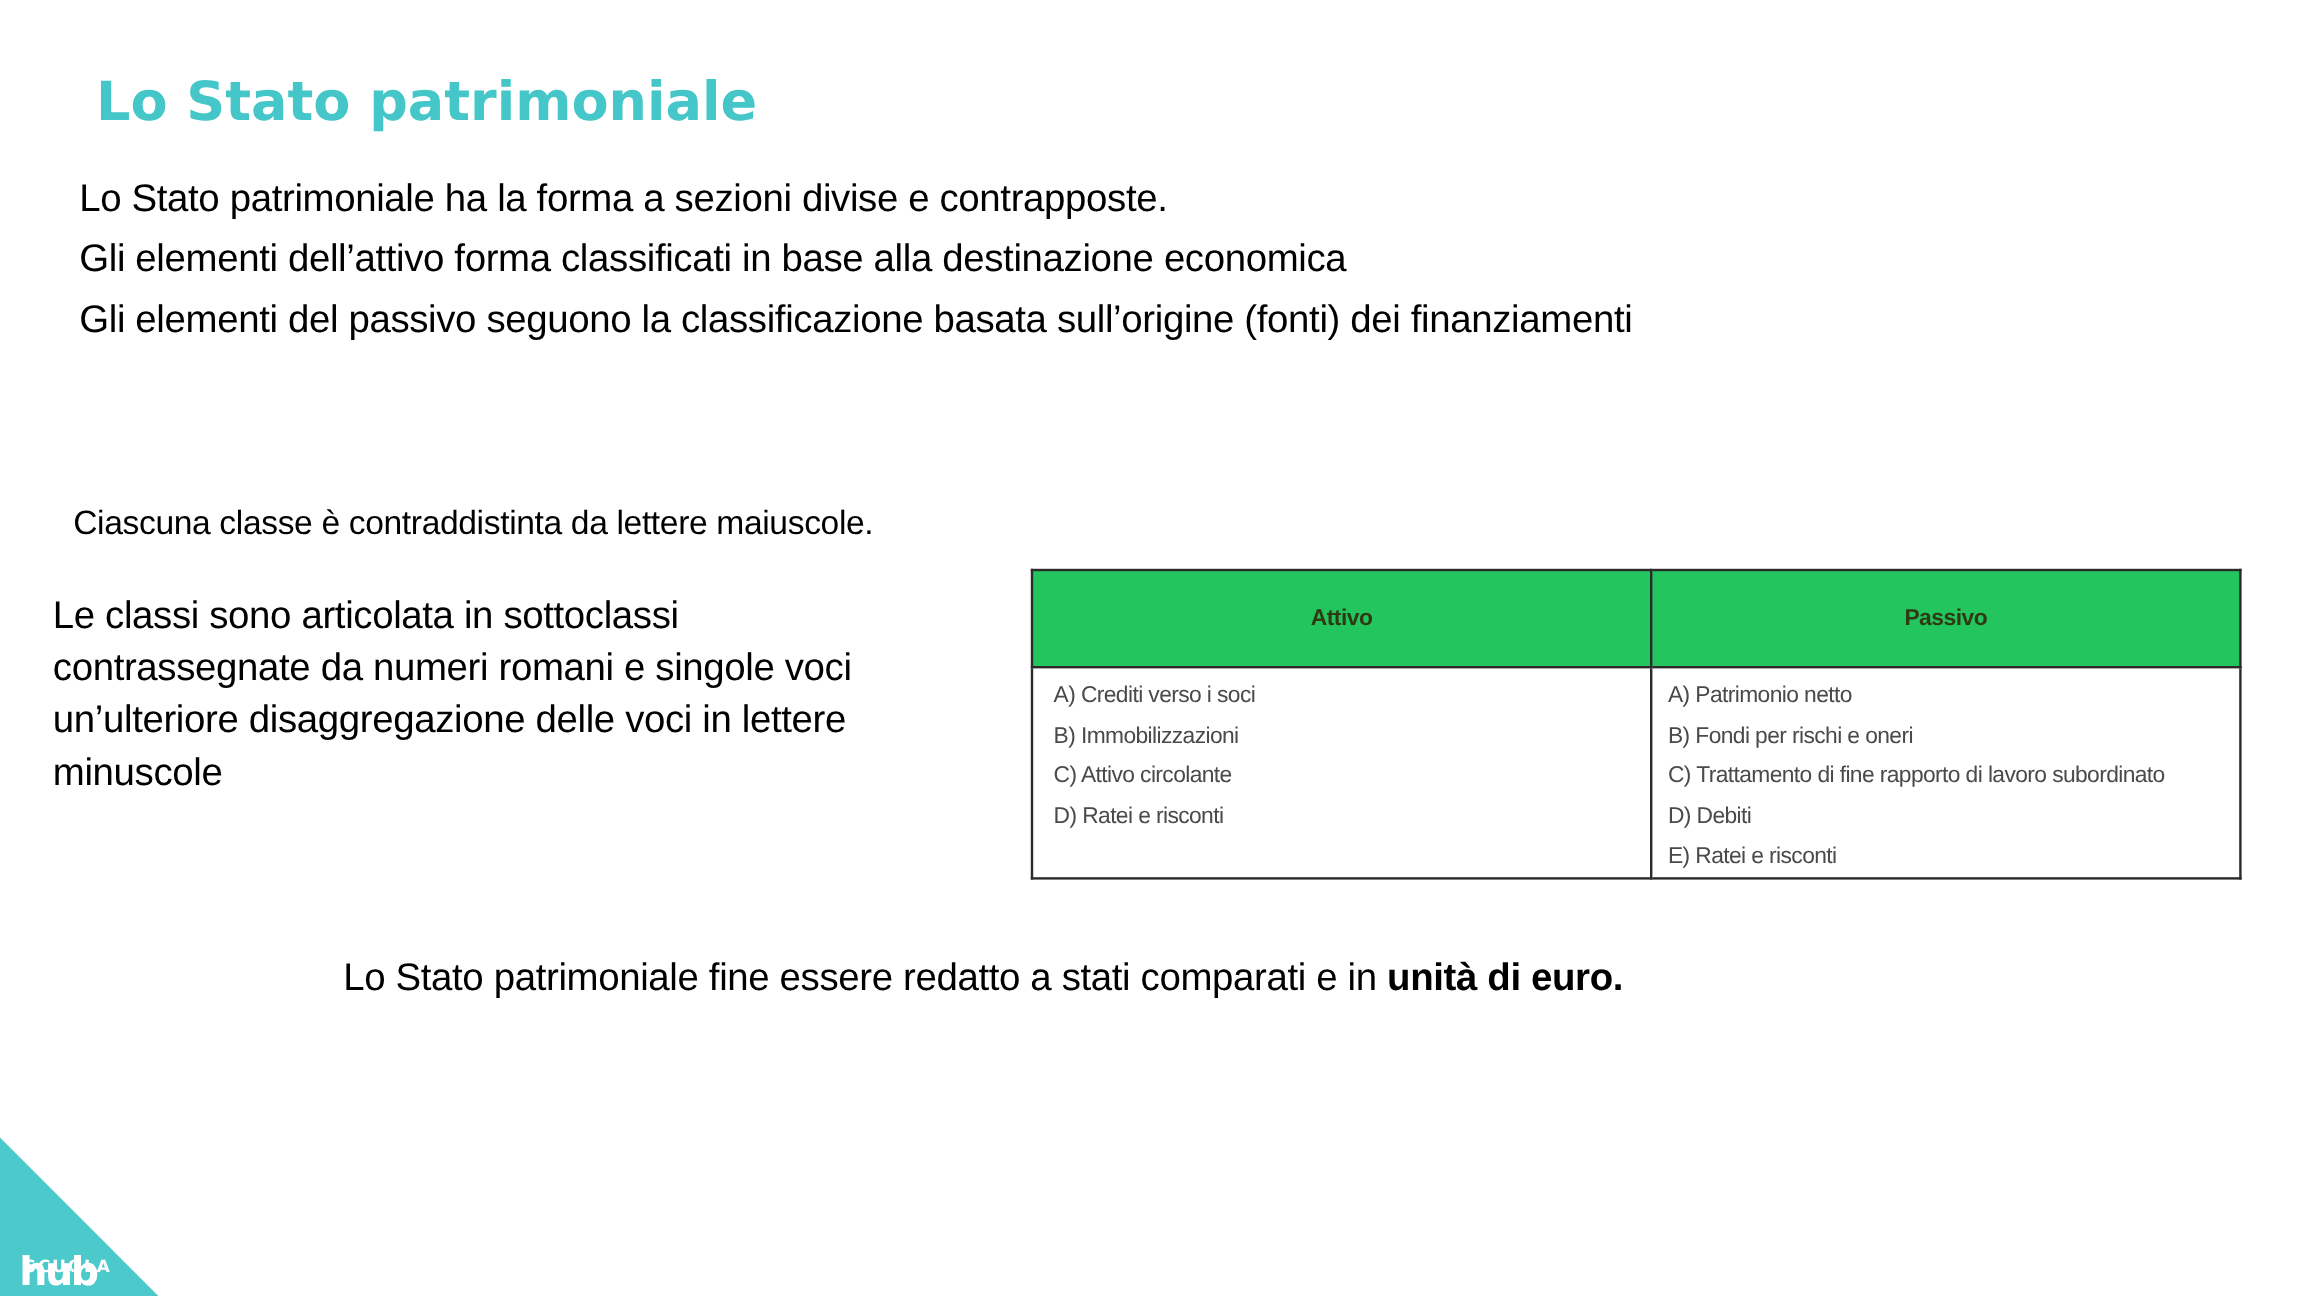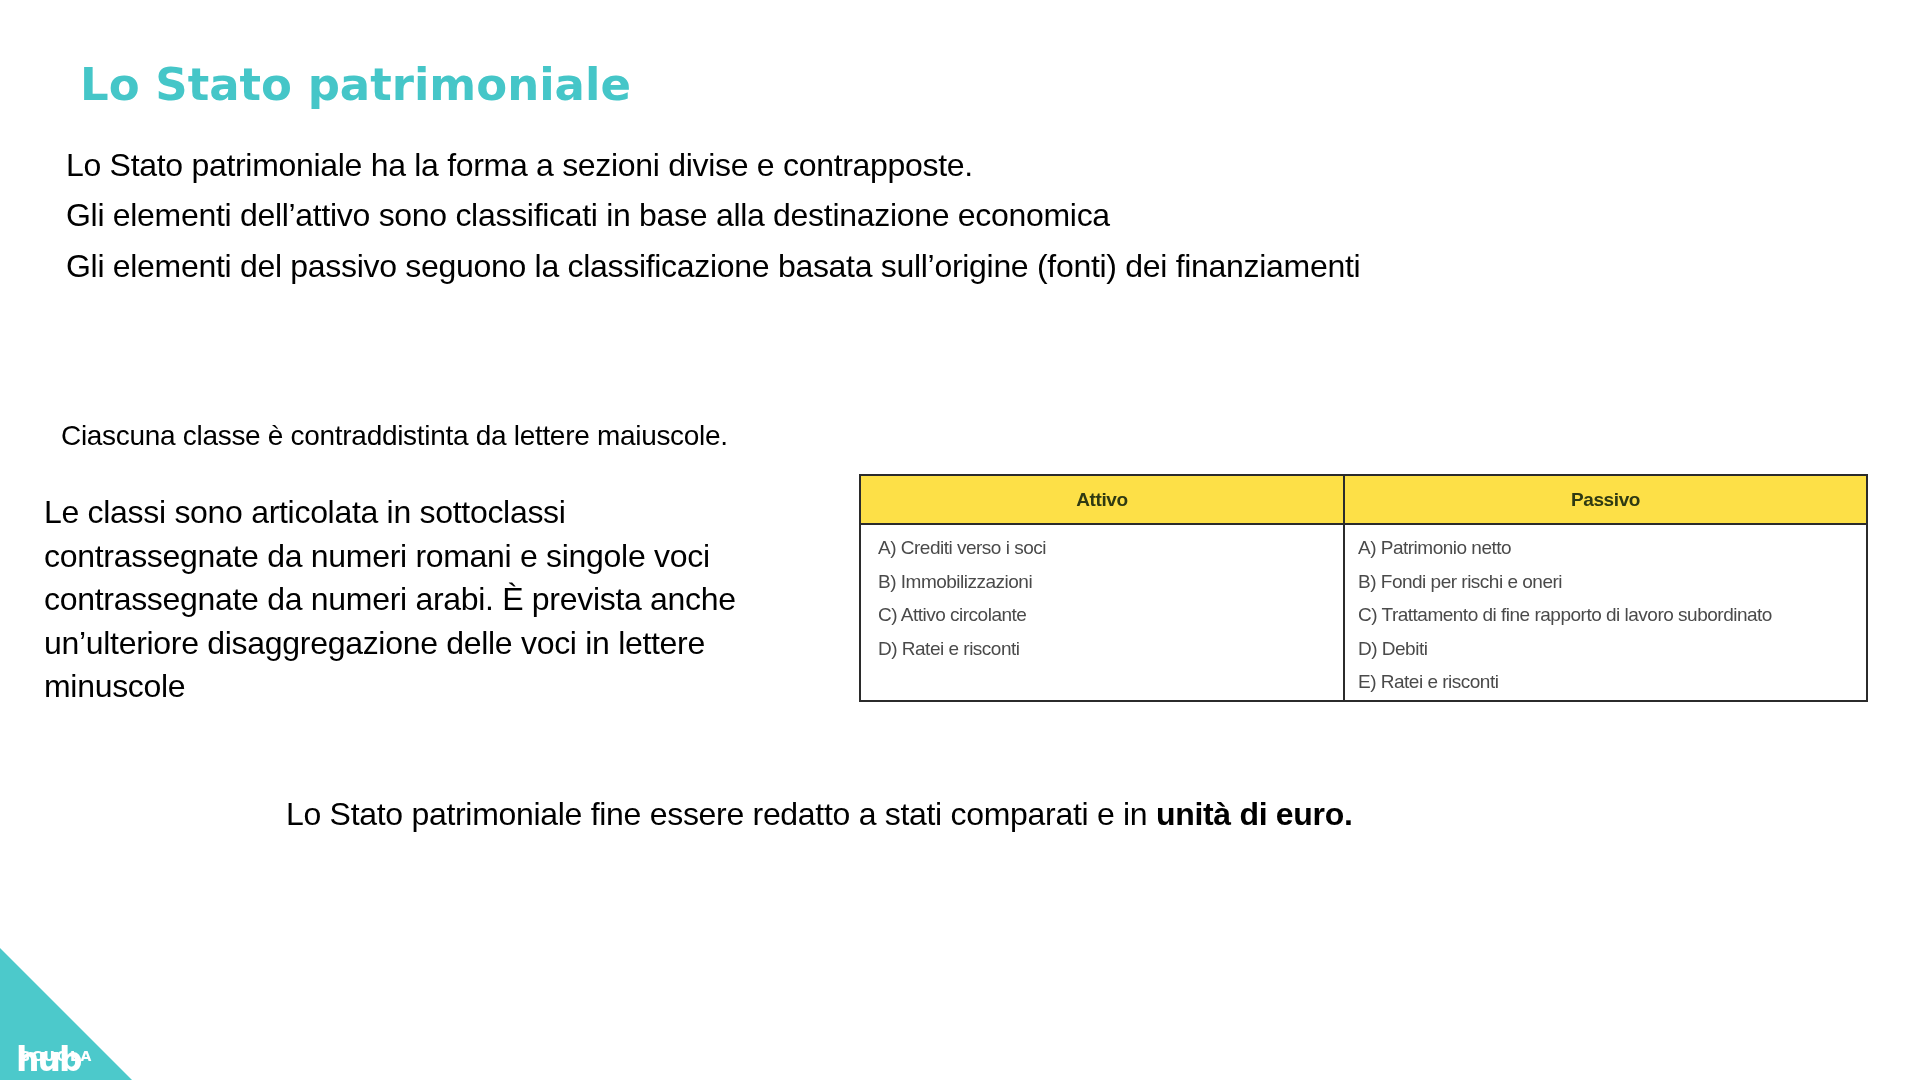--- a/index.html
+++ b/index.html
@@ -27,22 +27,22 @@
   .para span { display: block; white-space: nowrap; }
   .closing { left: 286px; top: 795px; font-size: 32px; line-height: 38px; letter-spacing: -0.3px; }
   .closing b { font-weight: bold; }
 
   table.sp {
     position: absolute; left: 859px; top: 474px; width: 1009px; height: 228px;
     border-collapse: collapse; border: 2px solid #2b2b2b;
     font-family: "Liberation Sans", sans-serif;
   }
   table.sp th {
-    background: #fde047; color: #2f3a12; font-weight: bold; font-size: 19px;
-    height: 47px; border: 2px solid #2b2b2b; padding: 0; text-align: center;
+    background: #22c55e; color: #2f3a12; font-weight: bold; font-size: 19px;
+    height: 47px; border: 2px solid #2b2b2b; padding: 16px; text-align: center;
     letter-spacing: -0.4px;
   }
   table.sp td {
     vertical-align: top; border: 2px solid #2b2b2b; padding: 6px 0 0 17px;
     font-size: 19px; color: #4a4a4a; letter-spacing: -0.5px;
   }
   table.sp td div { height: 33.5px; line-height: 33px; white-space: nowrap; }
   .col-a { width: 482px; }
   table.sp td.cp { padding-left: 13px; }
 
@@ -61,32 +61,31 @@
 </style>
 </head>
 <body>
 
 <div class="abs title">Lo Stato patrimoniale</div>
 
 <div class="abs intro l1">
   <span>Lo Stato patrimoniale ha la forma a sezioni divise e contrapposte.</span>
 </div>
 <div class="abs intro l2">
-  <span>Gli elementi dell’attivo sono classificati in base alla </span><b>destinazione economica</b>
+  <span>Gli elementi dell’attivo forma classificati in base alla </span><b>destinazione economica</b>
 </div>
 <div class="abs intro l3">
   <span>Gli elementi del passivo seguono la classificazione basata sull’</span><b>origine</b><span> (fonti) </span><b>dei finanziamenti</b>
 </div>
 
 <div class="abs l4">Ciascuna classe è contraddistinta da lettere maiuscole.</div>
 
 <div class="abs para">
   <span>Le classi sono articolata in sottoclassi</span>
   <span>contrassegnate da numeri romani e singole voci</span>
-  <span>contrassegnate da numeri arabi. È prevista anche</span>
   <span>un’ulteriore disaggregazione delle voci in lettere</span>
   <span>minuscole</span>
 </div>
 
 <table class="sp">
   <thead>
     <tr>
       <th class="col-a">Attivo</th>
       <th>Passivo</th>
     </tr>

